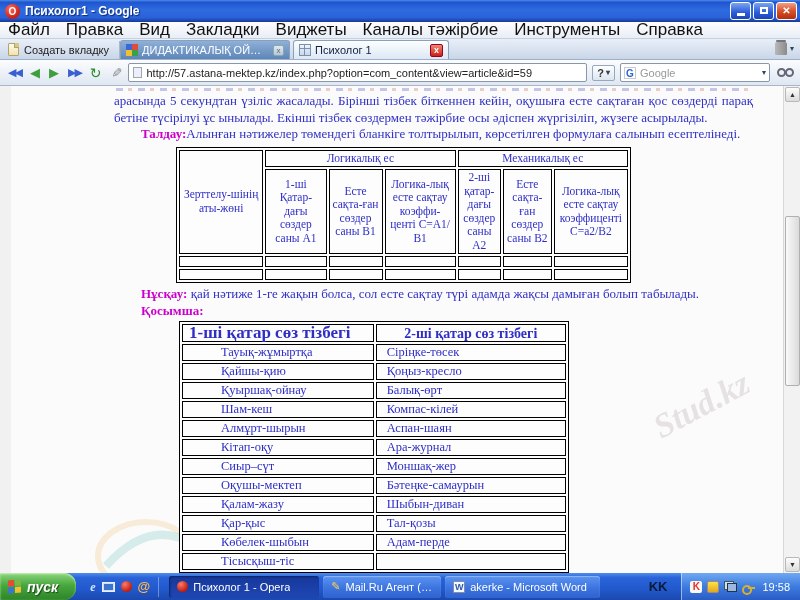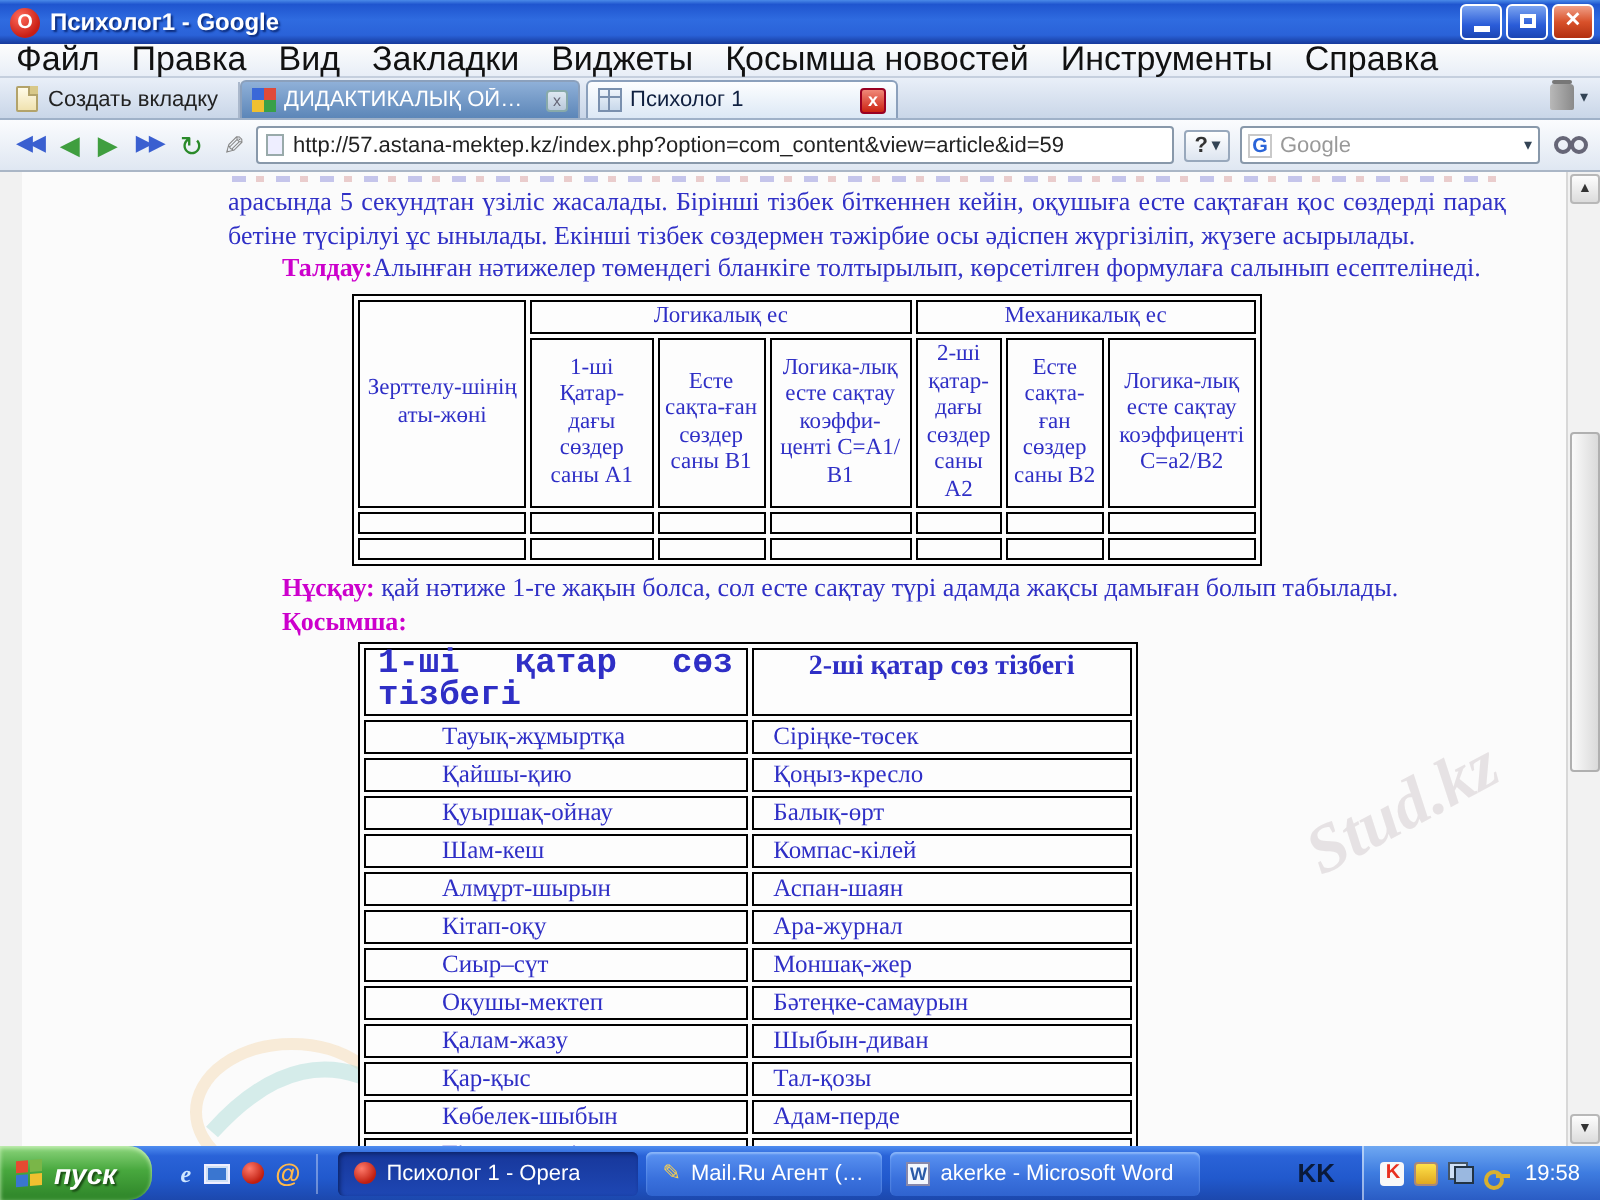--- a/index.html
+++ b/index.html
@@ -74,21 +74,21 @@
   td, th { border:1px solid #000; background:#fdfdfd; }
 
   .t1 { margin:4px 0 3px 62px; width:455px; }
   .t1 td, .t1 th { font-weight:normal; color:#2f2fc6; font-size:11.5px; line-height:13.5px; text-align:center; vertical-align:middle; padding:1px 2px; font-family:"Liberation Serif", serif; }
   .t1 .c0{width:88px;} .t1 .c1{width:64px;margin-left:15px;} .t1 .c2{width:56px;} .t1 .c3{width:74px;}
   .t1 .c4{width:44px;} .t1 .c5{width:50px;} .t1 .c6{width:75px;}
   .t1 .emptyrow td { height:11px; }
 
   .t2 { margin:2px 0 2px 65px; width:390px; }
   .t2 td { color:#2f2fc6; font-size:12.5px; line-height:13px; padding:1px 4px; font-family:"Liberation Serif", serif; height:13px; }
-  .t2 .h1 { font-size:17px; font-weight:bold; line-height:16px; text-align:justify; padding:0 6px;font-family:Liberation Mono, monospace; }
+  .t2 .h1 { font-size:17px; font-weight:bold; line-height:16px; text-align:justify; padding:0 6px; }
   .t2 .h2 { font-size:14px; font-weight:bold; text-align:center; vertical-align:top; padding-top:2px; }
   .t2 .colA { width:195px; padding-left:38px; }
   .t2 .colB { width:195px; padding-left:10px; }
 
   
   .wm { position:absolute; font-family:"Liberation Serif", serif; font-weight:bold; font-style:italic; color:#c9bfc2; opacity:.55; transform:rotate(-28deg); pointer-events:none; white-space:nowrap; }
   .wm1 { font-size:34px; right:30px; top:300px; opacity:.4;}
   .wm2 { font-size:44px; left:300px; top:400px; opacity:.45;}
   .wm3 { font-size:30px; left:330px; top:120px; opacity:.3;}
   .bird { position:absolute; opacity:.4; pointer-events:none; }
@@ -146,21 +146,21 @@
       <div class="winbtn close">✕</div>
     </div>
   </div>
 
   <div class="menubar">
     <span>Файл</span>
     <span>Правка</span>
     <span>Вид</span>
     <span>Закладки</span>
     <span>Виджеты</span>
-    <span>Қосымша новостей</span>
+    <span>Каналы тәжірбие</span>
     <span>Инструменты</span>
     <span>Справка</span>
   </div>
 
   <div class="tabbar">
     <div class="newtab">
       <span class="page-icon"></span>
       <span>Создать вкладку</span>
     </div>
     <div class="tab inactive">

